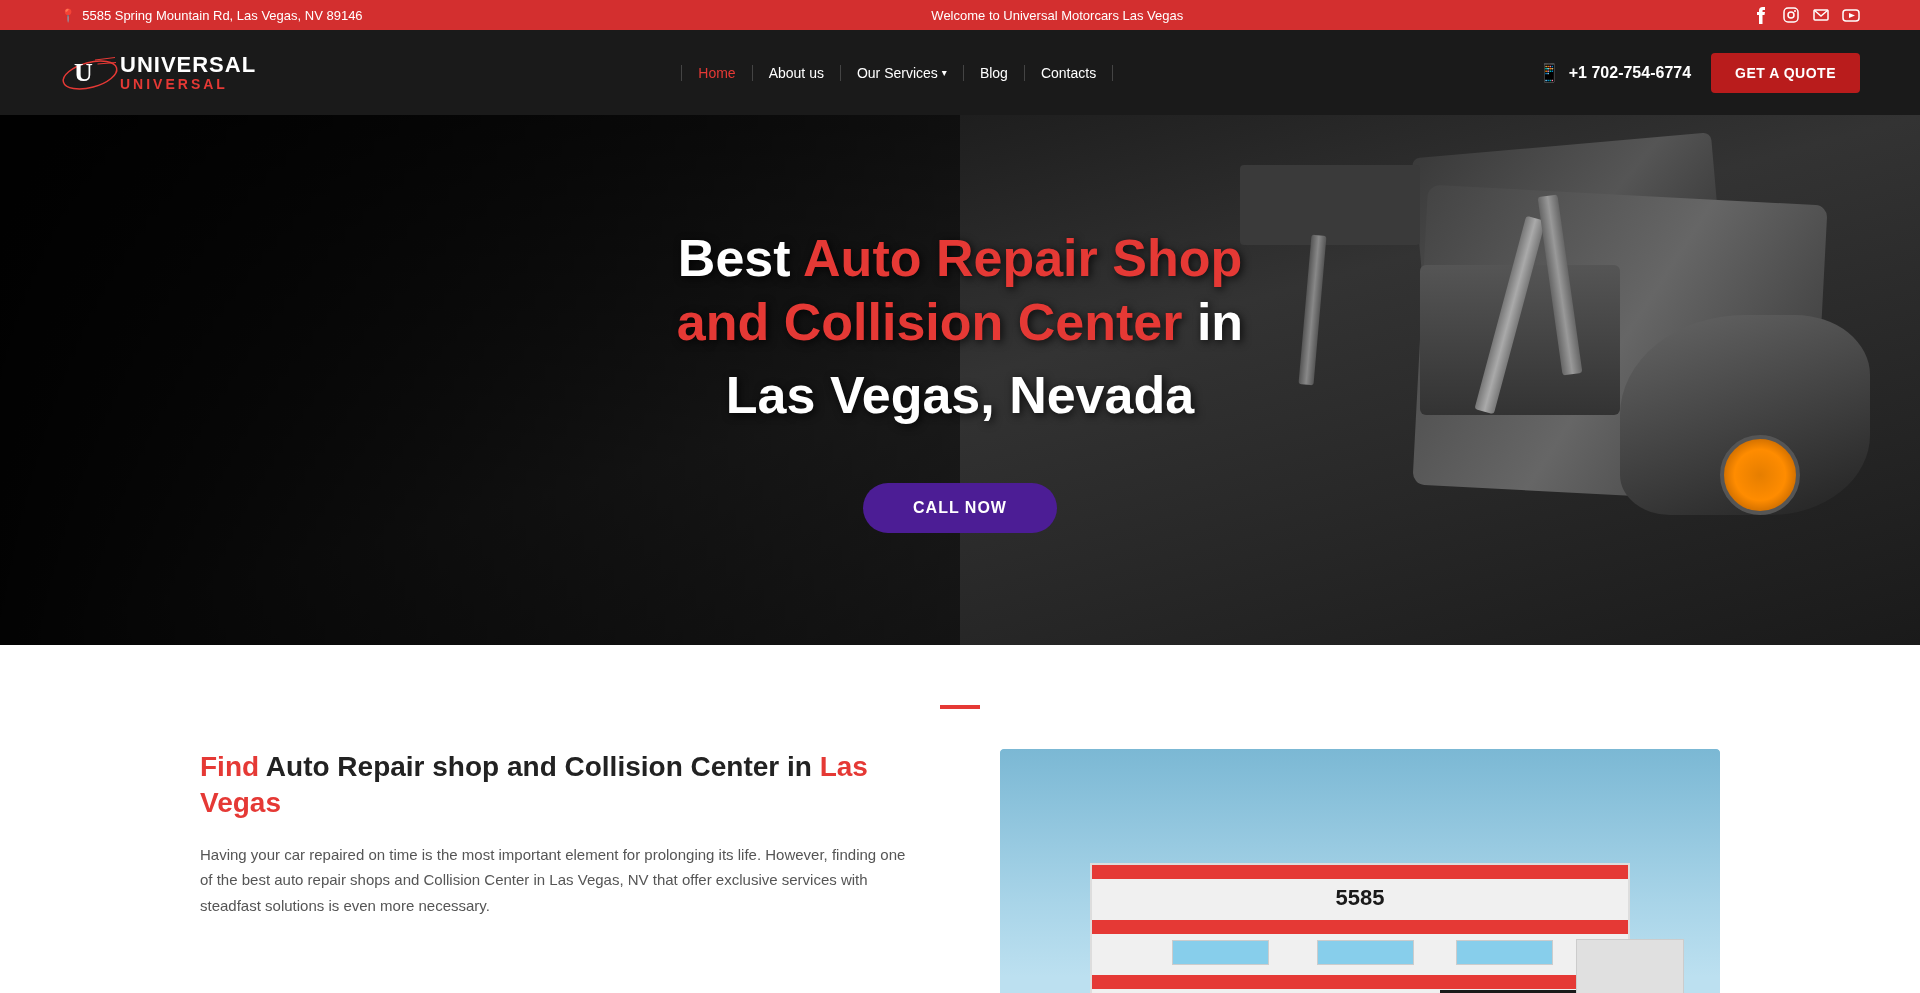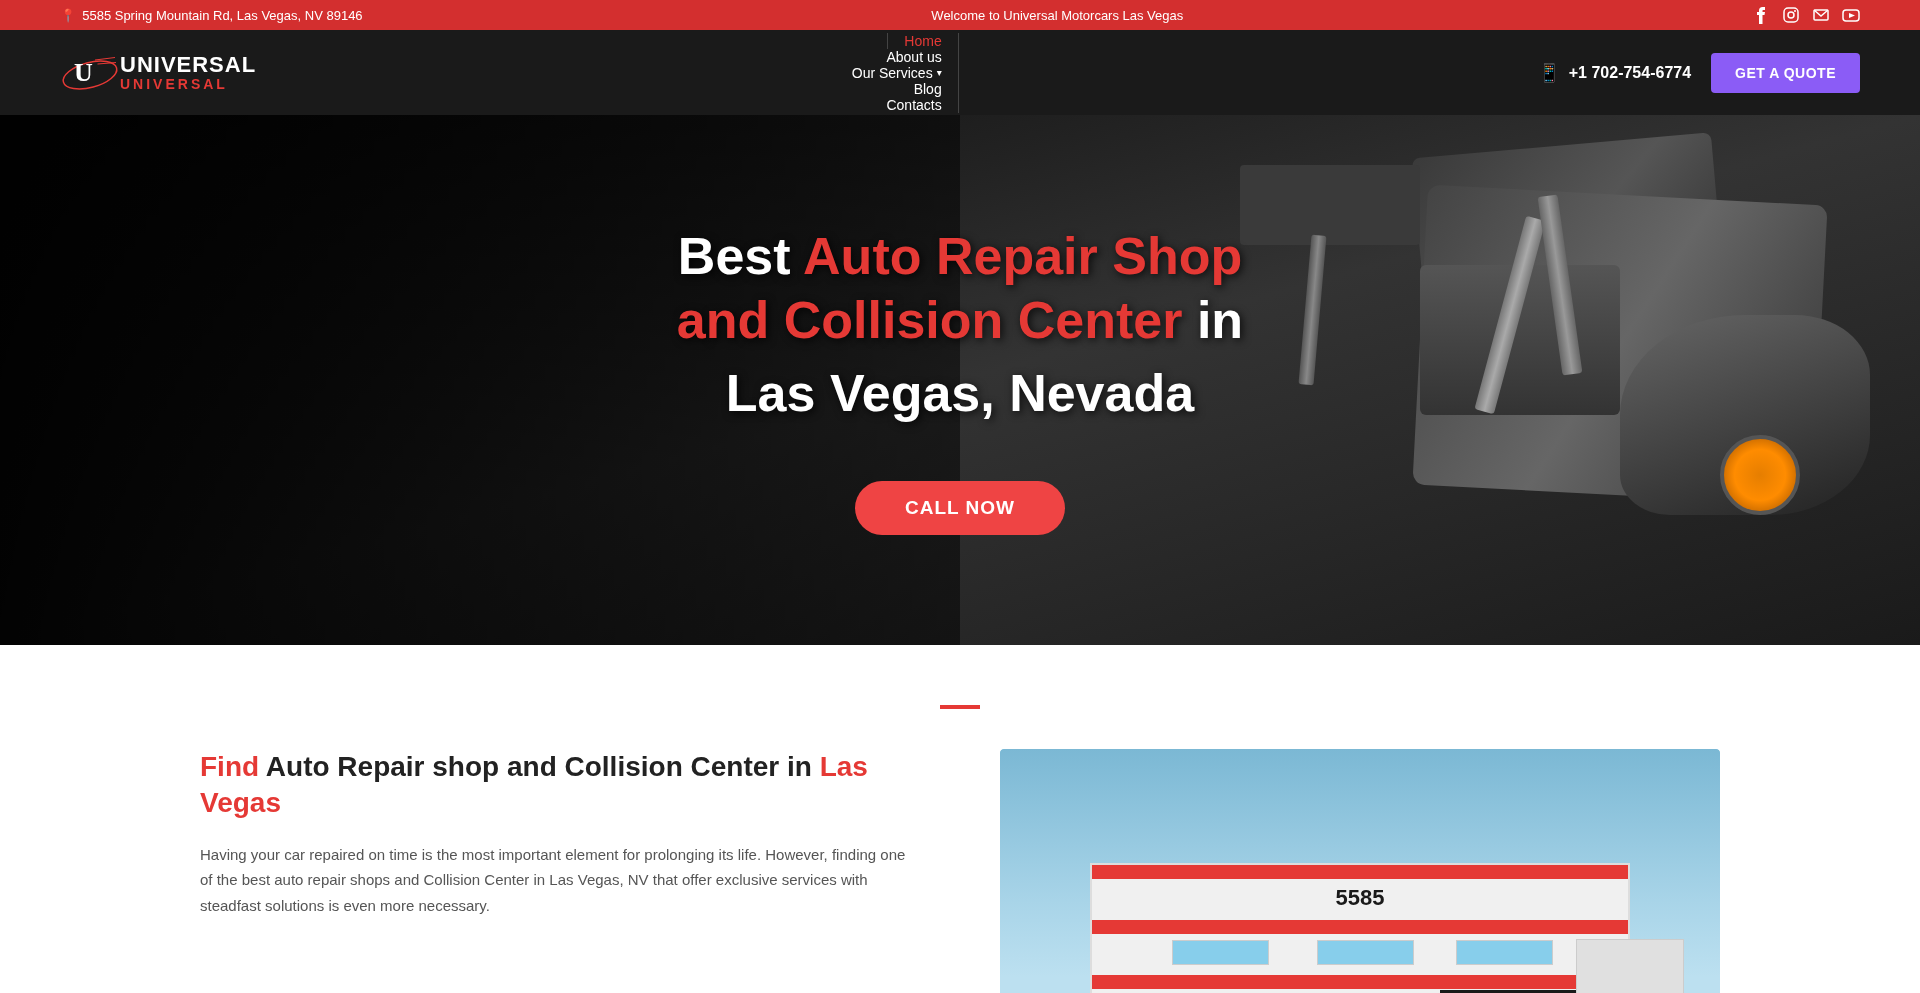--- a/index.html
+++ b/index.html
@@ -33,41 +33,41 @@
       padding: 10px 60px;
       height: 85px;
     }
     .logo-area { display: flex; align-items: center; }
     .logo-text {
       display: flex; flex-direction: column; line-height: 1.1;
     }
     .logo-universal { color: #fff; font-size: 22px; font-weight: 900; letter-spacing: 1px; }
     .logo-motorcars { color: #e53935; font-size: 14px; font-weight: 700; letter-spacing: 3px; }
 
-    nav { display: flex; align-items: flex-end; gap: 0; flex-direction: column; }
+    nav { display: flex; align-items: flex-end; gap: 0; }
     .nav-item {
       color: #fff;
       text-decoration: none;
       font-size: 14px;
       font-weight: 500;
       padding: 0 16px;
       cursor: pointer;
       border-right: 1px solid #444;
       display: flex; align-items: center; gap: 4px;
     }
     .nav-item:first-child { border-left: 1px solid #444; }
     .nav-item.active { color: #e53935; }
     .nav-services { display: flex; align-items: center; }
     .chevron { font-size: 10px; }
 
     .header-right { display: flex; align-items: center; gap: 20px; }
     .phone-area { display: flex; align-items: center; gap: 8px; color: #fff; font-size: 16px; font-weight: 600; }
     .phone-icon { font-size: 18px; }
     .get-quote-btn {
-      background: #8b5cf6;
+      background: #b91c1c;
       color: #fff;
       border: none;
       padding: 12px 24px;
       font-size: 14px;
       font-weight: 700;
       border-radius: 4px;
       cursor: pointer;
       letter-spacing: 0.5px;
     }
 
@@ -99,25 +99,25 @@
     .hero-title-red { color: #e53935; }
     .hero-subtitle {
       font-size: 52px;
       font-weight: 900;
       color: #fff;
       text-shadow: 2px 2px 8px rgba(0,0,0,0.8);
       margin-top: 12px;
     }
     .call-now-btn {
       margin-top: 30px;
-      background: #ef4444;
+      background: #4c1d95;
       color: #fff;
       border: none;
       padding: 16px 50px;
-      font-size: 19px;
+      font-size: 16px;
       font-weight: 700;
       border-radius: 30px;
       cursor: pointer;
       letter-spacing: 1px;
     }
 
     
     .content-section {
       background: #fff;
       padding: 60px 200px;

